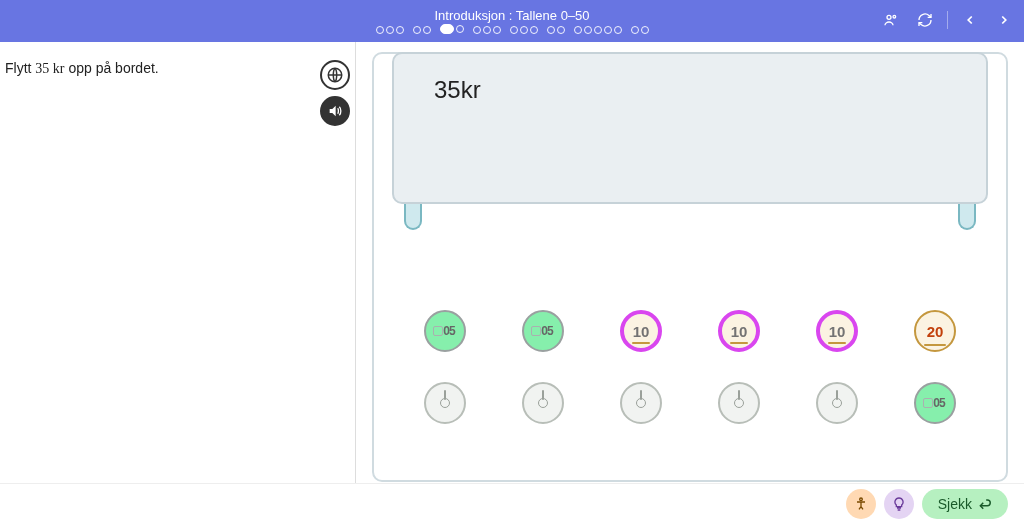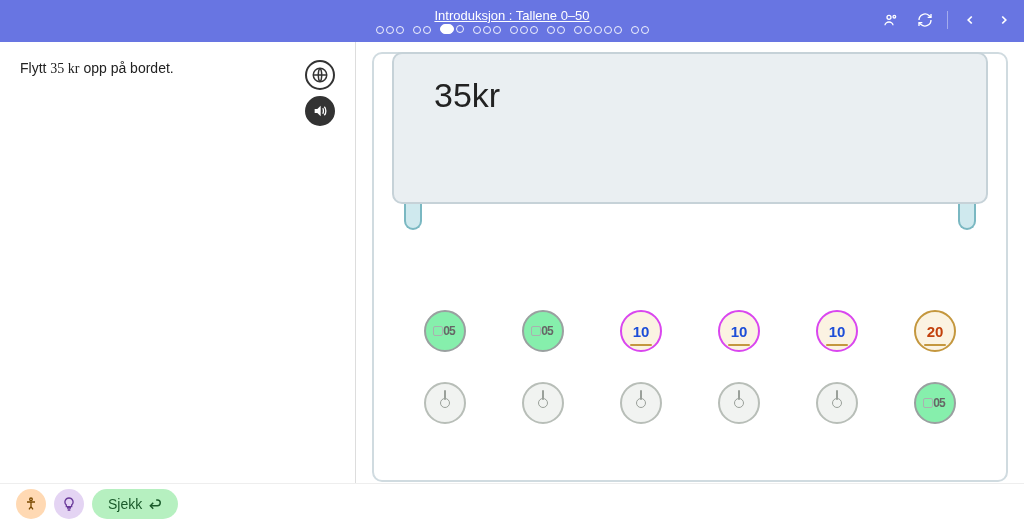--- a/index.html
+++ b/index.html
@@ -9,21 +9,21 @@
   .header {
     background: #6875e2;
     height: 42px;
     position: relative;
     display: flex;
     flex-direction: column;
     align-items: center;
     justify-content: center;
     color: #fff;
   }
-  .header-title { font-size: 13px; font-weight: 500; margin-bottom: 2px; text-decoration: underline; }
+  .header-title { font-size: 13px; font-weight: 500; margin-bottom: 2px; }
   .progress-dots { display: flex; gap: 3px; align-items: center; }
   .dot-group { display: flex; gap: 2px; margin: 0 3px; }
   .dot {
     width: 8px; height: 8px; border-radius: 4px;
     border: 1.5px solid rgba(255,255,255,0.9);
     background: transparent;
   }
   .dot.current {
     background: #fff;
     border-color: #fff;
@@ -36,21 +36,21 @@
   }
   .header-ctrl {
     width: 24px; height: 24px; display: flex; align-items: center; justify-content: center;
     color: #fff; cursor: pointer; font-size: 16px;
   }
   .header-sep { width: 1px; height: 18px; background: rgba(255,255,255,0.4); }
 
   
   .main { display: flex; height: calc(523px - 42px - 40px); }
   .left-panel {
-    width: 356px; border-right: 1px solid #ddd; padding: 18px 20px;
+    width: 356px; border-right: 1px solid #ddd; padding: 18px 5px;
     display: flex; justify-content: space-between; align-items: flex-start;
   }
   .instruction { font-size: 14px; color: #222; }
   .instruction .amt { font-family: 'Times New Roman', serif; }
   .left-buttons { display: flex; flex-direction: column; gap: 6px; }
   .round-btn {
     width: 30px; height: 30px; border-radius: 50%;
     border: 2px solid #333; background: #fff;
     display: flex; align-items: center; justify-content: center;
     font-size: 11px; font-weight: bold; cursor: pointer;
@@ -61,21 +61,21 @@
   .right-panel { flex: 1; padding: 10px 16px 4px 16px; position: relative; }
   .workspace {
     border: 2px solid #d0dbe0; border-radius: 10px; background: #fff;
     height: 430px; position: relative; overflow: visible;
   }
   .table-top {
     position: absolute; top: -2px; left: 18px; right: 18px; height: 152px;
     background: #eaeff2; border: 2px solid #c6d2d8; border-radius: 10px;
     padding: 22px 40px;
   }
-  .target-amount { font-size: 34px; color: #222; font-weight: 400; }
+  .target-amount { font-size: 24px; color: #222; font-weight: 400; }
   .leg {
     position: absolute; top: 150px; width: 18px; height: 26px;
     background: #cfe9ee; border: 2px solid #7ab8c2; border-top: none;
     border-bottom-left-radius: 10px; border-bottom-right-radius: 10px;
   }
   .leg.left { left: 30px; }
   .leg.right { right: 30px; }
 
   .coin-area {
     position: absolute; top: 200px; left: 0; right: 0; bottom: 0;
@@ -91,21 +91,21 @@
   }
   .coin.c5 {
     border: 2px solid #9aa0a0; background: #86efac; color: #666;
     font-size: 12px;
   }
   .coin.c5::before {
     content: ""; position: absolute; left: 7px; top: 50%; transform: translateY(-50%);
     width: 8px; height: 8px; border: 1.5px solid #aab0b0; border-radius: 2px;
   }
   .coin.c5 span { margin-left: 8px; letter-spacing: -1px; }
-  .coin.c10 { border: 2px solid #d946ef; background: #fbf3e2; color: #1d4ed8; }
+  .coin.c10 { border: 4px solid #d946ef; background: #fbf3e2; color: #737373; }
   .coin.c10::after {
     content: ""; position: absolute; bottom: 4px; left: 8px; right: 8px; height: 2px;
     background: #c4973e; border-radius: 1px;
   }
   .coin.c20 { border: 2px solid #c4973e; background: #fbf3e2; color: #c2410c; }
   .coin.c20::after {
     content: ""; position: absolute; bottom: 4px; left: 8px; right: 8px; height: 2px;
     background: #c4973e; border-radius: 1px;
   }
   .coin.c1 {
@@ -116,21 +116,21 @@
     width: 2px; height: 10px; background: #9aa09a; border-radius: 1px;
   }
   .coin.c1::after {
     content: ""; position: absolute; top: 14px; left: 50%; transform: translateX(-50%);
     width: 8px; height: 8px; border: 1.5px solid #9aa09a; border-radius: 50%;
   }
   .coin.c1 span { position: absolute; bottom: 5px; font-size: 9px; color: #aaa; }
 
   
   .footer {
-    height: 40px; display: flex; align-items: center;
+    height: 40px; display: flex; justify-content: flex-end; align-items: center;
     padding: 0 16px; gap: 8px; border-top: 1px solid #eee;
   }
   .circ-btn {
     width: 30px; height: 30px; border-radius: 50%;
     display: flex; align-items: center; justify-content: center;
     cursor: pointer; font-size: 16px;
   }
   .circ-btn.orange { background: #ffd9b3; color: #7a4a00; }
   .circ-btn.purple { background: #e4d4f3; color: #6a3a9a; }
   .check-btn {

